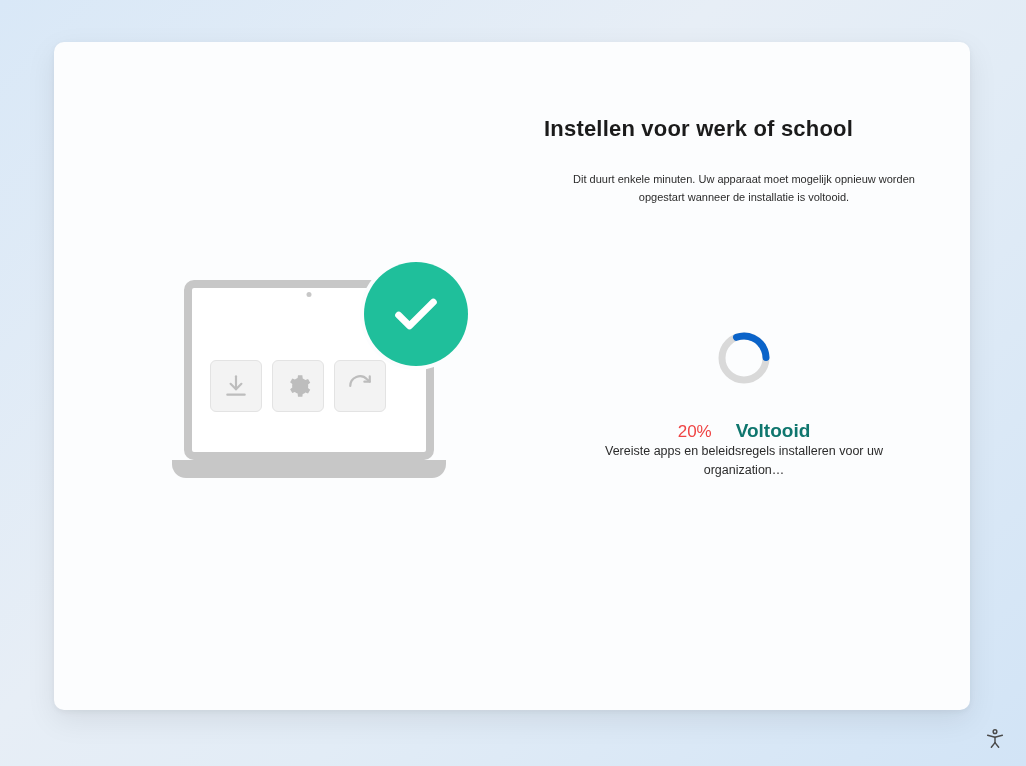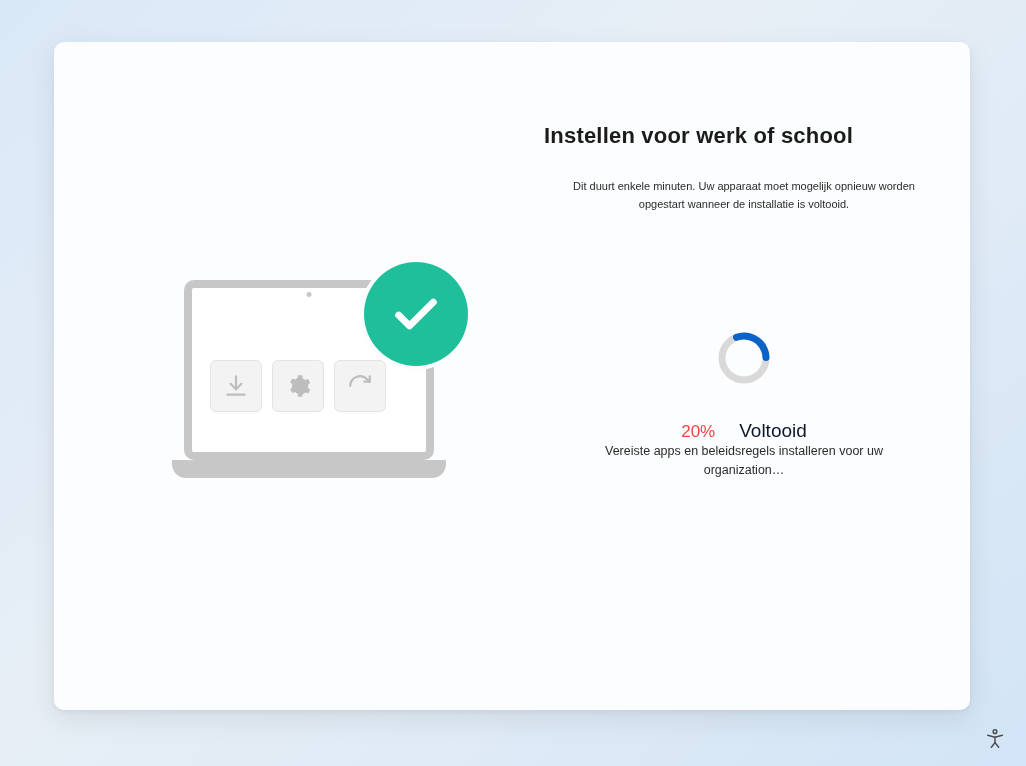--- a/index.html
+++ b/index.html
@@ -6,21 +6,21 @@
   body{
     background:linear-gradient(135deg,#d9e8f7 0%,#e7eef6 40%,#e2ecf6 60%,#d2e4f6 100%);
     position:relative;overflow:hidden;
   }
   .panel{
     position:absolute;left:54px;top:42px;width:916px;height:668px;
     background:#fcfdfe;border-radius:10px;
     box-shadow:0 10px 30px rgba(0,0,0,0.08),0 2px 6px rgba(0,0,0,0.05);
   }
   .right-col{
-    position:absolute;left:490px;top:81px;width:400px;
+    position:absolute;left:490px;top:74px;width:400px;
   }
   .title{
     font-size:22px;font-weight:600;margin:0 0 28px 0;color:#1b1b1b;letter-spacing:0.2px;
   }
   .subtitle{
     font-size:11px;line-height:1.65;color:#2b2b2b;margin:8px;text-align:center;
   }
   .progress-block{
     position:absolute;left:490px;top:288px;width:400px;text-align:center;
   }
@@ -28,21 +28,21 @@
     width:56px;height:56px;margin:0 auto;
   }
   .spinner svg{display:block;}
   .pct-line{
     margin-top:34px;font-size:0;
   }
   .pct{
     font-size:17px;font-weight:400;color:#ef4444;
   }
   .pct-label{
-    font-size:19px;font-weight:400;color:#0f172a;margin-left:24px;
+    font-size:19px;font-weight:700;color:#0f766e;margin-left:24px;
   }
   .detail{
     margin-top:0;font-size:12.5px;color:#2b2b2b;line-height:1.55;
     max-width:320px;margin-left:auto;margin-right:auto;
   }
   
   .illus{
     position:absolute;left:130px;top:238px;width:260px;height:208px;
   }
   .laptop-body{

